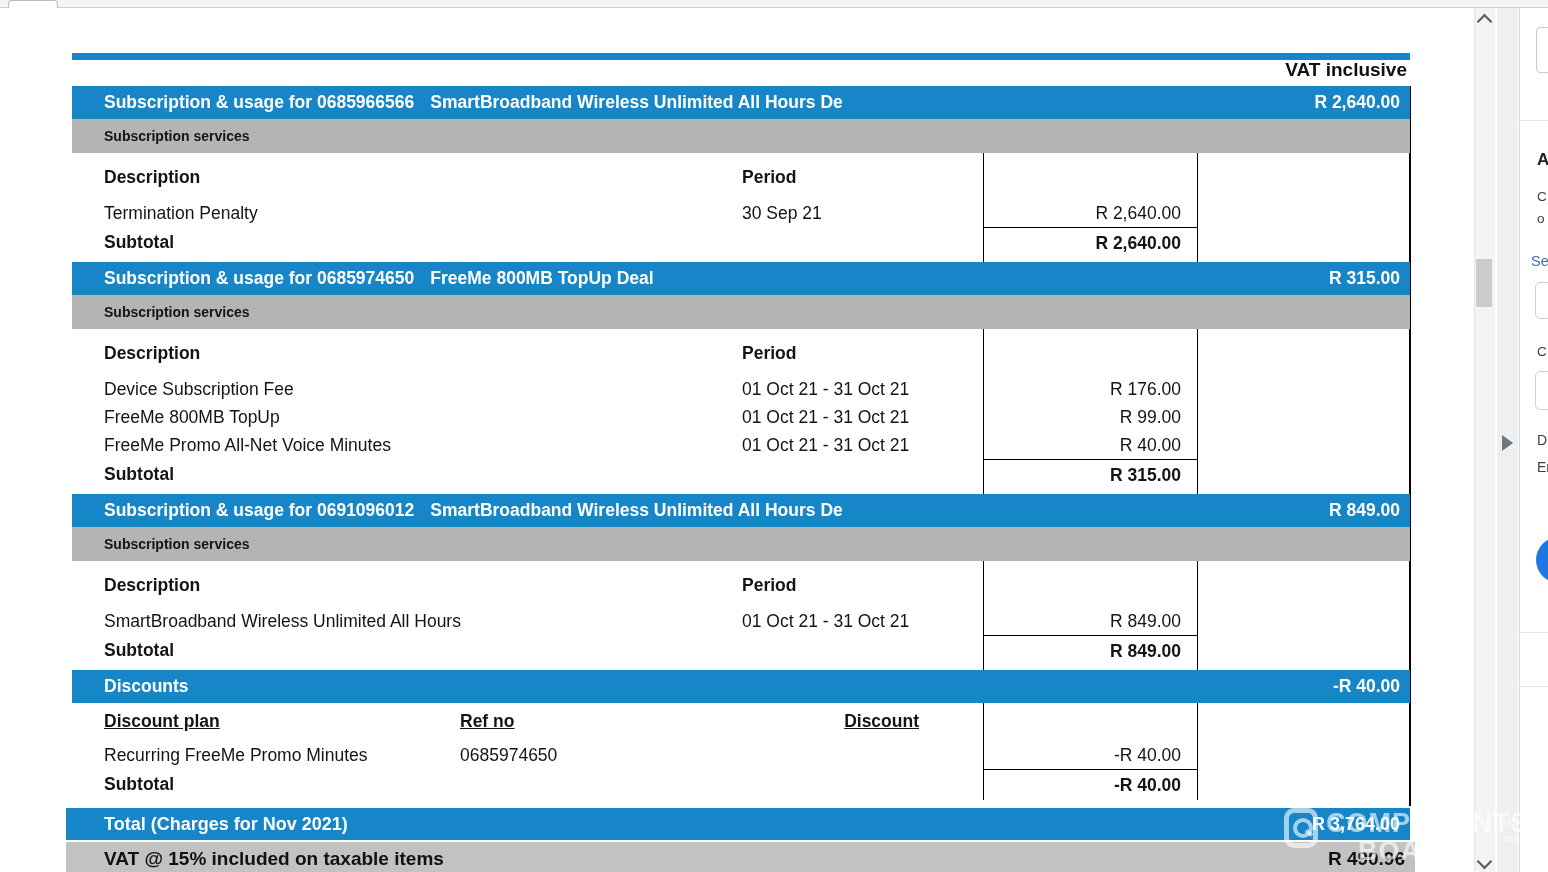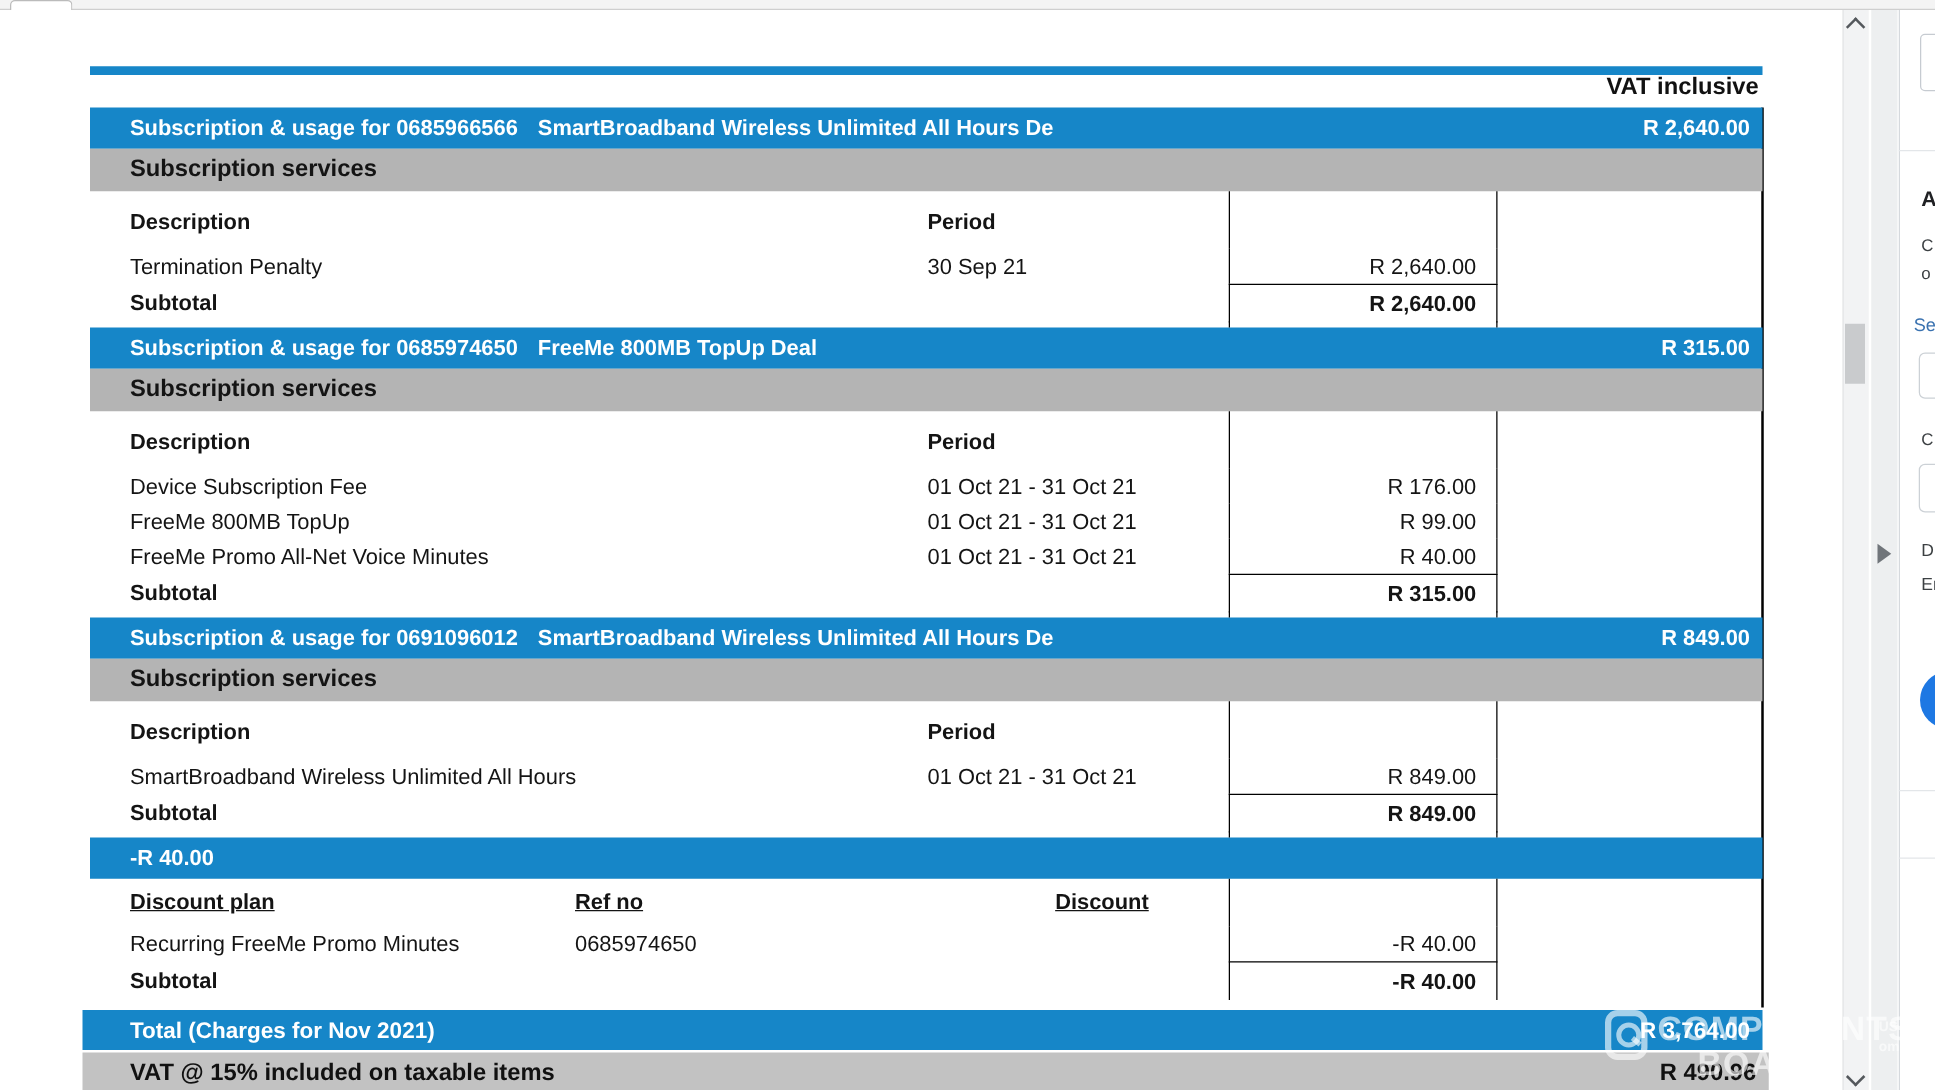--- a/index.html
+++ b/index.html
@@ -18,21 +18,21 @@
   .vat-note{position:absolute;right:141px;top:59px;font-size:19px;font-weight:bold;color:#111;z-index:2;}
   .doc-right-border{position:absolute;left:1409px;top:86px;width:2px;height:720px;background:#000;z-index:0;}
 
   .doc{position:absolute;left:72px;top:86px;width:1338px;z-index:1;}
 
   .row-blue{height:33px;background:#1686c8;color:#ffffff;display:flex;align-items:center;padding:0 10px 0 32px;box-sizing:border-box;font-weight:bold;font-size:17.5px;}
   .row-blue .sec-title{flex:1;white-space:nowrap;overflow:hidden;}
   .row-blue .plan{margin-left:16px;}
   .row-blue .sec-amount{white-space:nowrap;}
 
-  .row-gray{height:34px;background:#b4b4b4;line-height:34px;padding-left:32px;box-sizing:border-box;font-weight:bold;font-size:19px;color:#141414;}
+  .row-gray{height:34px;background:#b4b4b4;line-height:34px;padding-left:32px;box-sizing:border-box;font-weight:bold;font-size:14px;color:#141414;}
 
   .grid{display:grid;grid-template-columns:911px 215px 212px;font-size:17.5px;}
   .grid.dgrid{grid-template-columns:388px 523px 215px 212px;}
   .cell{box-sizing:border-box;}
   .c-desc{position:relative;padding-left:32px;}
   .period{position:absolute;left:670px;top:0;}
   .c-amt{border-left:1.5px solid #000;border-right:1.5px solid #000;text-align:right;padding-right:16px;}
   .grid.head{height:46px;}
   .grid.head .cell{padding-top:14px;font-weight:bold;}
   .grid.head .period{top:14px;}
@@ -214,20 +214,21 @@
         <div class="cell"></div>
         <div class="cell c-amt"></div>
         <div class="cell"></div>
       </div>
     </div>
   </section>
 </div>
 
   <section>
     <div class="row-blue">
+      <span class="sec-title">Discounts</span>
       <span class="sec-amount">-R 40.00</span>
     </div>
     <div class="grid dgrid dhead">
       <div class="cell c-desc">Discount plan</div>
       <div class="cell c-ref">
         <span>Ref no</span>
         <span>Discount</span>
       </div>
       <div class="cell c-amt"></div>
       <div class="cell"></div>

